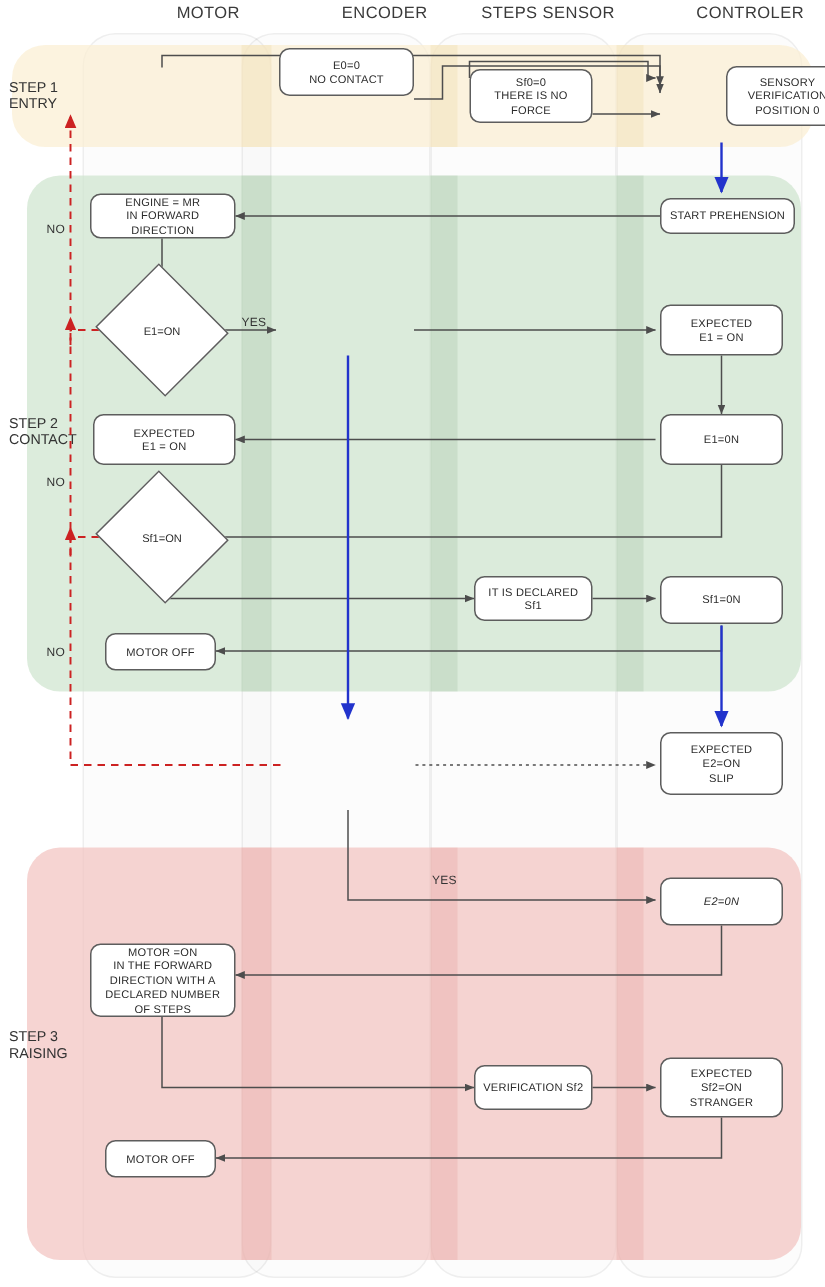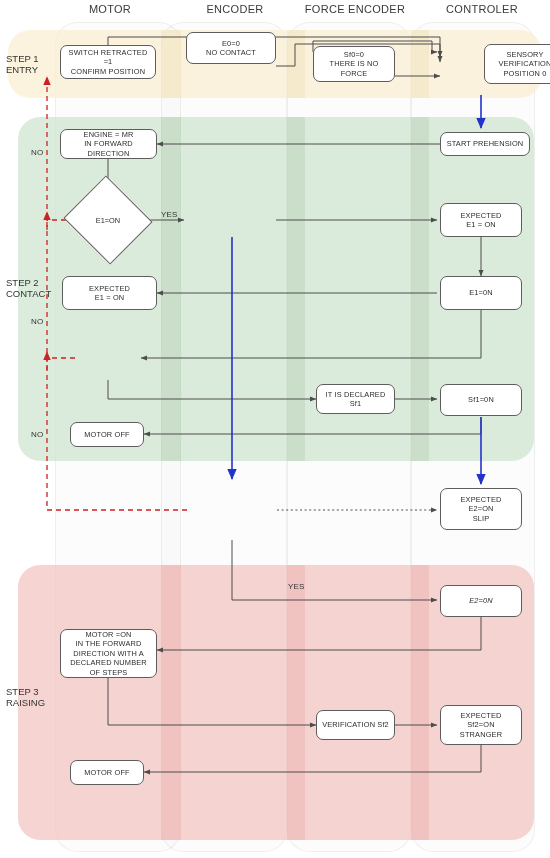--- a/index.html
+++ b/index.html
@@ -1,20 +1,20 @@
 <!DOCTYPE html>
 <html><head>
 <meta charset="utf-8">
 <style>
   html,body{margin:0;padding:0;background:#ffffff;}
   body{width:550px;height:858px;font-family:"Liberation Sans",sans-serif;-webkit-font-smoothing:antialiased;}
   #root{position:relative;width:550px;height:858px;overflow:hidden;background:#fff;}
 
   .lane-head{
-    position:absolute;text-align:center;font-size:11px;color:#3a3a3a;
+    position:absolute;text-align:right;font-size:11px;color:#3a3a3a;
     letter-spacing:.3px;top:3px;
   }
   
   .lane-col{
     position:absolute;top:22px;height:830px;
     border-radius:22px;
     background:rgba(200,200,200,0.055);
     border:1px solid rgba(0,0,0,0.055);
     box-sizing:border-box;
   }
@@ -62,21 +62,21 @@
   }
   svg.wires{position:absolute;left:0;top:0;width:550px;height:858px;pointer-events:none;}
 </style>
 </head>
 <body>
 
 <div id="root">
 
   <div class="lane-head" style="left:60px;width:100px;">MOTOR</div>
   <div class="lane-head" style="left:185px;width:100px;">ENCODER</div>
-  <div class="lane-head" style="left:300px;width:110px;">FORCE ENCODER</div>
+  <div class="lane-head" style="left:300px;width:110px;">STEPS SENSOR</div>
   <div class="lane-head" style="left:428px;width:108px;">CONTROLER</div>
 
   <div class="lane-col" style="left:55px;width:126px;"></div>
   <div class="lane-col" style="left:161px;width:126px;"></div>
   <div class="lane-col" style="left:287px;width:124px;"></div>
   <div class="lane-col" style="left:411px;width:124px;"></div>
 
   <div class="band band-1" style="left:8px;top:30px;width:534px;height:68px;"></div>
   <div class="band band-2" style="left:18px;top:117px;width:516px;height:344px;"></div>
   <div class="band band-3" style="left:18px;top:565px;width:516px;height:275px;"></div>
@@ -170,22 +170,20 @@
       <path d="M75,358 L47,358"></path>
       <path d="M47,230 L47,212" marker-end="url(#ahr)"></path>
       <path d="M47,370 L47,352" marker-end="url(#ahr)"></path>
     </g>
 
     <g fill="none" stroke="#4d4d4d" stroke-width="1" stroke-dasharray="2,2.6">
       <path d="M277,510 L437,510" marker-end="url(#ah)"></path>
     </g>
   </svg>
 
-  <div class="node" style="left:60px;top:45px;width:96px;height:34px;">SWITCH RETRACTED =1
-CONFIRM POSITION</div>
   <div class="node" style="left:186px;top:32px;width:90px;height:32px;">E0=0
 NO CONTACT</div>
   <div class="node" style="left:313px;top:46px;width:82px;height:36px;">Sf0=0
 THERE IS NO
 FORCE</div>
   <div class="node" style="left:440px;top:44px;width:82px;height:40px;margin-left:44px;">SENSORY
 VERIFICATION
 POSITION 0</div>
 
   <div class="node" style="left:60px;top:129px;width:97px;height:30px;">ENGINE = MR
@@ -196,20 +194,24 @@
     <span class="dshape"></span>
     <span class="dtxt">E1=ON</span>
   </div>
 
   <div class="node" style="left:440px;top:203px;width:82px;height:34px;">EXPECTED
 E1 = ON</div>
   <div class="node" style="left:62px;top:276px;width:95px;height:34px;">EXPECTED
 E1 = ON</div>
   <div class="node" style="left:440px;top:276px;width:82px;height:34px;">E1=0N</div>
 
+  <div class="diamond" style="left:75px;top:328px;width:66px;height:60px;">
+    <span class="dshape"></span>
+    <span class="dtxt">Sf1=ON</span>
+  </div>
 
   <div class="node" style="left:316px;top:384px;width:79px;height:30px;">IT IS DECLARED
 Sf1</div>
   <div class="node" style="left:440px;top:384px;width:82px;height:32px;">Sf1=0N</div>
   <div class="node" style="left:70px;top:422px;width:74px;height:25px;">MOTOR OFF</div>
 
 
   <div class="node" style="left:440px;top:488px;width:82px;height:42px;">EXPECTED
 E2=ON
 SLIP</div>

